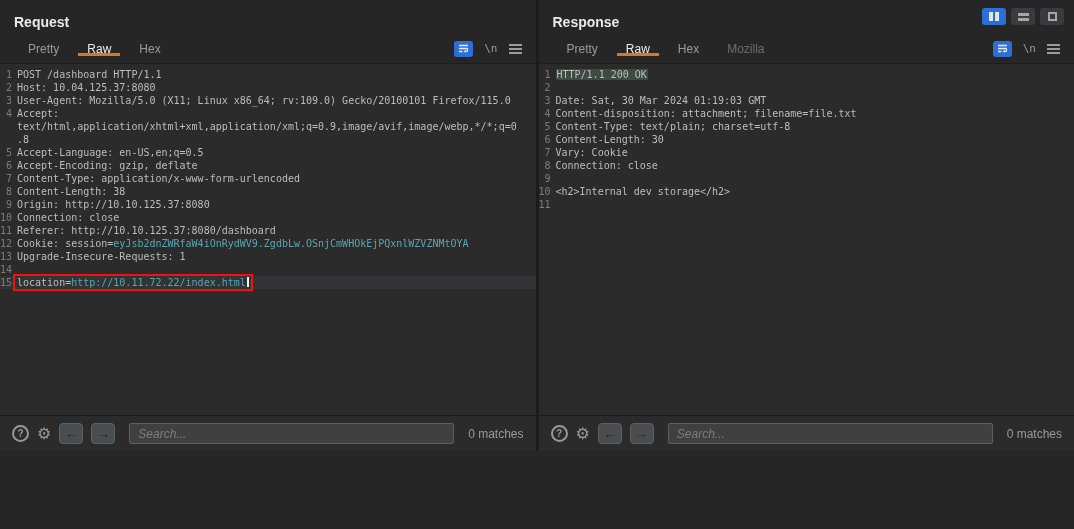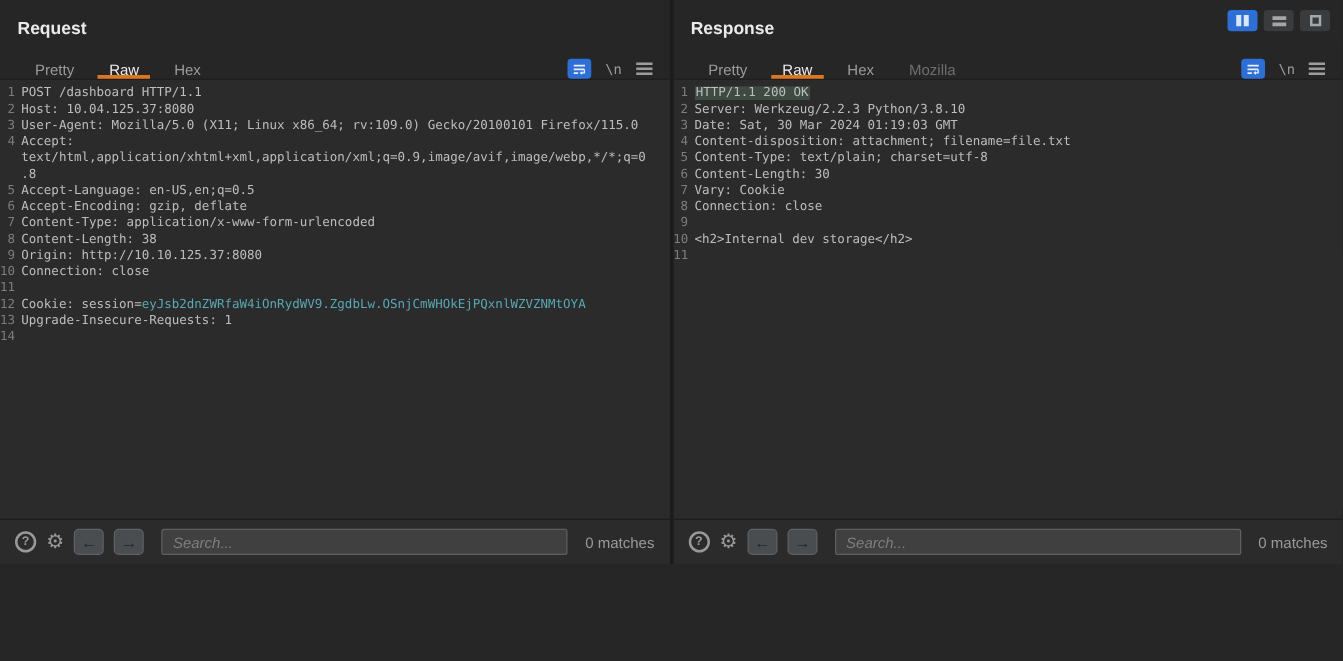--- a/index.html
+++ b/index.html
@@ -5,21 +5,21 @@
   *{margin:0;padding:0;box-sizing:border-box}
   html,body{width:1074px;height:529px;background:#262626;overflow:hidden;
     font-family:"Liberation Sans",sans-serif}
   .app{display:flex;width:1074px;height:451px}
   .panel{flex:1 1 0;min-width:0;display:flex;flex-direction:column;position:relative;background:#262626}
   .divider{width:3px;background:#1c1c1c;cursor:col-resize}
 
   .panel-header{height:34px;display:flex;align-items:flex-end;padding:0 14px 4px 14px}
   .panel-title{color:#eaeaea;font-size:14px;font-weight:bold}
 
-  .tabbar{height:30px;display:flex;align-items:flex-end;padding:0 14px;border-bottom:1px solid #1e1e1e;background:#262626}
+  .tabbar{height:30px;display:flex;align-items:center;padding:0 14px;border-bottom:1px solid #1e1e1e;background:#262626}
   .tabs{display:flex;align-items:stretch}
   .tab{display:flex;align-items:center;padding:0 14px;font-size:12px;color:#9b9b9b;position:relative;cursor:default;white-space:nowrap}
   .tab.active{color:#ededed}
   .tab.active::after{content:"";position:absolute;left:5px;right:5px;bottom:0;height:3px;background:#dd7623}
   .tab.disabled{color:#6e6e6e}
   .tab-icons{margin-left:auto;display:flex;align-items:center;gap:11px}
   .wrap-btn{width:19px;height:16px;background:#2e6fd6;border-radius:3px;display:inline-flex;align-items:center;justify-content:center;cursor:pointer}
   .nl-icon{color:#9c9c9c;font-family:"DejaVu Sans Mono",monospace;font-size:11px;cursor:pointer}
   .menu-icon{width:13px;height:10px;border-top:2px solid #9c9c9c;border-bottom:2px solid #9c9c9c;
     background:linear-gradient(#9c9c9c,#9c9c9c) center/13px 2px no-repeat;cursor:pointer}
@@ -86,24 +86,25 @@
         <div class="code-row"><span class="ln">3</span><span class="code"><span>User-Agent: Mozilla/5.0 (X11; Linux x86_64; rv:109.0) Gecko/20100101 Firefox/115.0</span></span></div>
         <div class="code-row"><span class="ln">4</span><span class="code"><span>Accept:</span></span></div>
         <div class="code-row"><span class="ln"></span><span class="code"><span>text/html,application/xhtml+xml,application/xml;q=0.9,image/avif,image/webp,*/*;q=0</span></span></div>
         <div class="code-row"><span class="ln"></span><span class="code"><span>.8</span></span></div>
         <div class="code-row"><span class="ln">5</span><span class="code"><span>Accept-Language: en-US,en;q=0.5</span></span></div>
         <div class="code-row"><span class="ln">6</span><span class="code"><span>Accept-Encoding: gzip, deflate</span></span></div>
         <div class="code-row"><span class="ln">7</span><span class="code"><span>Content-Type: application/x-www-form-urlencoded</span></span></div>
         <div class="code-row"><span class="ln">8</span><span class="code"><span>Content-Length: 38</span></span></div>
         <div class="code-row"><span class="ln">9</span><span class="code"><span>Origin: http://10.10.125.37:8080</span></span></div>
         <div class="code-row"><span class="ln">10</span><span class="code"><span>Connection: close</span></span></div>
-        <div class="code-row"><span class="ln">11</span></div>
+        <div class="code-row"><span class="ln">11</span><span class="code"><span>Referer: http://10.10.125.37:8080/dashboard</span></span></div>
         <div class="code-row"><span class="ln">12</span><span class="code"><span>Cookie: session=</span><span class="teal">eyJsb2dnZWRfaW4iOnRydWV9.ZgdbLw.OSnjCmWHOkEjPQxnlWZVZNMtOYA</span></span></div>
         <div class="code-row"><span class="ln">13</span><span class="code"><span>Upgrade-Insecure-Requests: 1</span></span></div>
         <div class="code-row"><span class="ln">14</span><span class="code"></span></div>
+        <div class="code-row cur"><span class="ln">15</span><span class="code red-box"><span>location=</span><span class="teal">http://10.11.72.22/index.html</span><span class="caret"></span></span></div>
       </div>
     <div class="statusbar">
       <span class="help-btn">?</span>
       <span class="gear-btn">⚙</span>
       <span class="nav-btn">←</span>
       <span class="nav-btn">→</span>
       <input class="search-input" placeholder="Search..." style="">
       <span class="matches">0 matches</span>
     </div>
   </section>
@@ -139,21 +140,21 @@
             <path d="M9.5 4.5v2.8h-2.6" stroke="#e9effc" stroke-width="1.1" fill="none"></path>
             <path d="M7.8 5.8v3L5.6 7.3z" fill="#e9effc"></path>
           </svg>
         </span>
         <span class="nl-icon">\n</span>
         <span class="menu-icon"></span>
       </div>
     </div>
     <div class="editor" id="res-editor">
         <div class="code-row"><span class="ln">1</span><span class="code"><span class="sel">HTTP/1.1 200 OK</span></span></div>
-        <div class="code-row"><span class="ln">2</span><span class="code"><span>Server: Werkzeug/2.2.3 Python/3.8.10</span></span></div>
+        <div class="code-row"><span class="ln">2</span></div>
         <div class="code-row"><span class="ln">3</span><span class="code"><span>Date: Sat, 30 Mar 2024 01:19:03 GMT</span></span></div>
         <div class="code-row"><span class="ln">4</span><span class="code"><span>Content-disposition: attachment; filename=file.txt</span></span></div>
         <div class="code-row"><span class="ln">5</span><span class="code"><span>Content-Type: text/plain; charset=utf-8</span></span></div>
         <div class="code-row"><span class="ln">6</span><span class="code"><span>Content-Length: 30</span></span></div>
         <div class="code-row"><span class="ln">7</span><span class="code"><span>Vary: Cookie</span></span></div>
         <div class="code-row"><span class="ln">8</span><span class="code"><span>Connection: close</span></span></div>
         <div class="code-row"><span class="ln">9</span><span class="code"></span></div>
         <div class="code-row"><span class="ln">10</span><span class="code"><span>&lt;h2&gt;Internal dev storage&lt;/h2&gt;</span></span></div>
         <div class="code-row"><span class="ln">11</span><span class="code"></span></div>
       </div>

